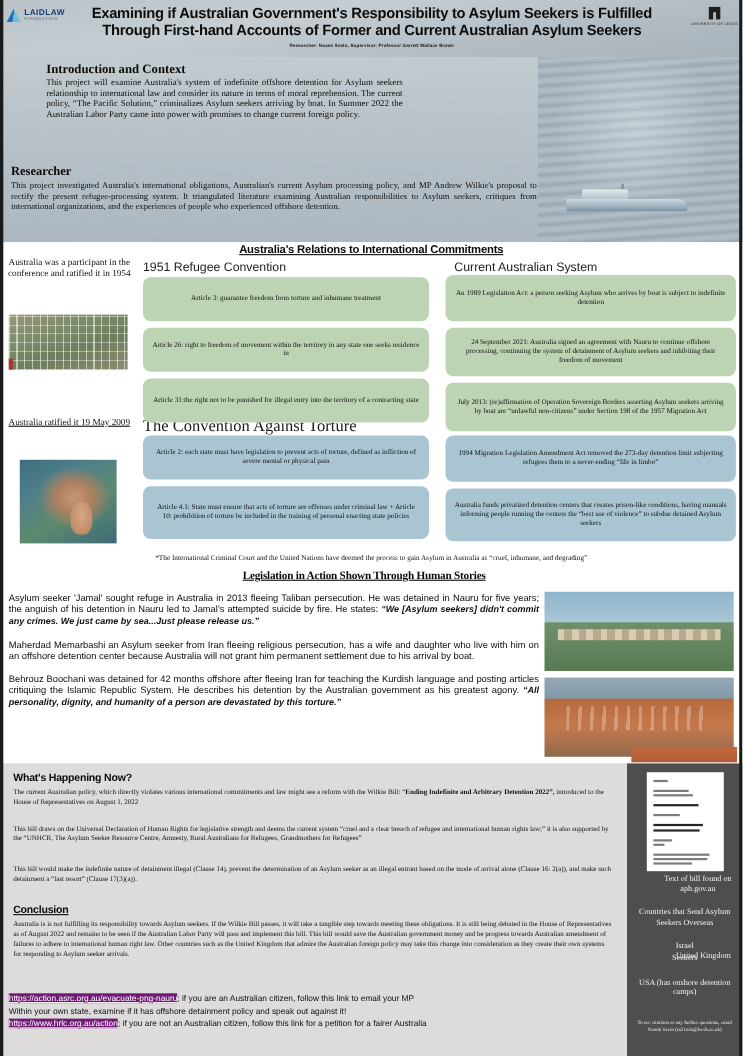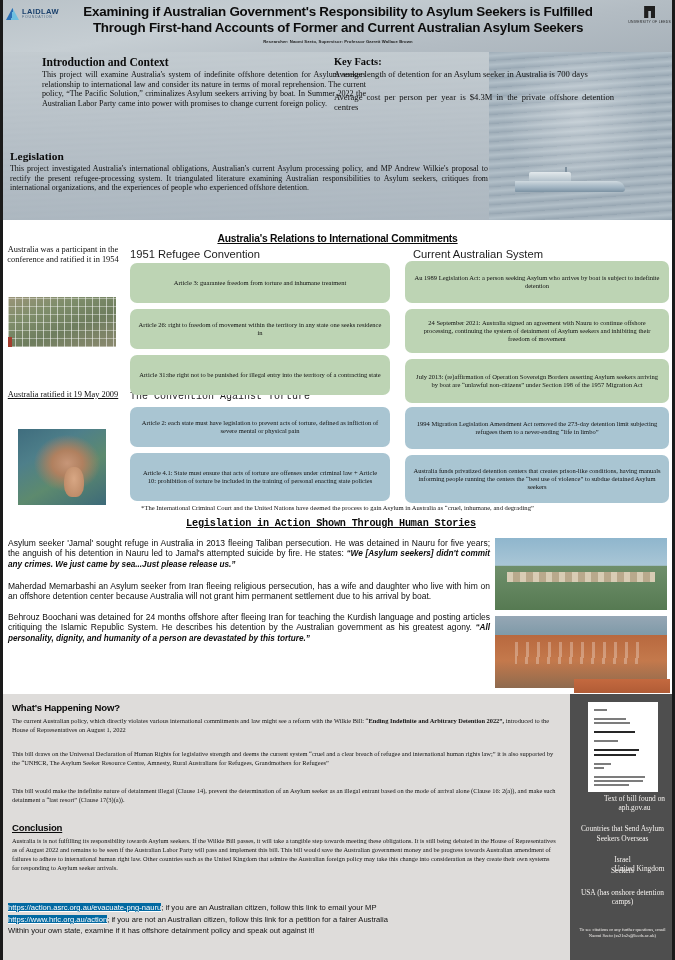--- a/index.html
+++ b/index.html
@@ -118,37 +118,37 @@
 
   .methodology { position: absolute; left: 10px; top: 150px; width: 478px; }
   .methodology .sec-head { font-size: 11.4px; }
   .meth-txt {
     font-family: "Liberation Serif", serif;
     font-size: 7.9px; line-height: 1.22; color: #101010; text-align: justify;
     margin-top: 2px;
   }
 
   
-  .commit-wrap { position: absolute; left: 0; top: 222px; width: 675px; height: 290px; margin-top: 11px; }
+  .commit-wrap { position: absolute; left: 0; top: 222px; width: 675px; height: 290px; }
   .commit-title {
     position: absolute; left: 0; top: 0; width: 675px; text-align: center;
     font-family: "Liberation Sans", sans-serif;
     font-weight: bold; font-size: 10.3px; color: #0a0a0a;
     text-decoration: underline; letter-spacing: -.2px;
   }
   .col-head {
     font-family: "Liberation Sans", sans-serif;
     font-size: 11.2px; color: #1c1c1c; font-weight: normal;
   }
   .left-col-head  { position: absolute; left: 130px; top: 15px; }
   .right-col-head { position: absolute; left: 413px; top: 15px; }
   .cat-head {
     position: absolute; left: 130px; top: 158px;
-    font-family: Liberation Mono, monospace;
-    font-size: 10px; color: #1c1c1c;
+    font-family: Liberation Serif, serif;
+    font-size: 15px; color: #1c1c1c;
   }
 
   .box {
     position: absolute;
     border-radius: 7px;
     display: flex; align-items: center; justify-content: center;
     text-align: center;
     font-family: "Liberation Serif", serif;
     font-size: 6.5px; line-height: 1.28; color: #101010;
     padding: 4px 8px;
@@ -201,21 +201,21 @@
 
   .footnote {
     position: absolute; left: 0; top: 504px; width: 675px; text-align: center;
     font-family: "Liberation Serif", serif;
     font-size: 6.6px; color: #101010;
   }
 
   
   .stories-title {
     position: absolute; left: 0; top: 518px; width: 662px; text-align: center;
-    font-family: Liberation Mono, monospace;
+    font-family: Liberation Serif, serif;
     font-weight: bold; font-size: 10.2px; color: #0a0a0a;
     text-decoration: underline; letter-spacing: -.2px;
   }
   .stories { position: absolute; left: 8px; top: 538px; width: 482px; }
   .story-p {
     font-family: Liberation Sans, sans-serif;
     font-size: 8.5px; line-height: 1.2; color: #0d0d0d; text-align: justify;
   }
   .story-p + .story-p { margin-top: 11px; }
   .quote { font-style: italic; font-weight: bold; font-size: 8.2px; }
@@ -266,21 +266,21 @@
   }
   .concl-body { margin-top: 3px; }
 
   .action { position: absolute; left: 8px; top: 208px; width: 545px; }
   .action-txt {
     font-family: "Liberation Sans", sans-serif;
     font-size: 7.6px; line-height: 1.52; color: #111;
   }
   .link {
     color: #1b62d4; text-decoration: underline;
-    background: #0369a1; color: #ffffff;
+    background: #701a75; color: #ffffff;
   }
 
   
   .dark-side {
     position: absolute; left: 570px; top: 694px; width: 105px; height: 266px;
     background: #4e4e4e;
   }
   .bill-img {
     position: absolute; left: 18px; top: 8px; width: 70px; height: 90px;
     background: #ffffff; padding: 7px 6px;
@@ -342,28 +342,23 @@
         <div class="boat-hull"></div>
       </div>
     </div>
   </div>
 
   <div class="col-intro">
     <div class="sec-head">Introduction and Context</div>
     <div class="body-txt">This project will examine Australia's system of indefinite offshore detention for Asylum seekers relationship to international law and consider its nature in terms of moral reprehension. The current policy, “The Pacific Solution,” criminalizes Asylum seekers arriving by boat. In Summer 2022 the Australian Labor Party came into power with promises to change current foreign policy.</div>
   </div>
 
-  <div class="col-keyfacts">
-    <div class="keyfact-head">Key Facts:</div>
-    <div class="keyfact-txt">Average length of detention for an Asylum seeker in Australia is 700 days</div>
-    <div class="keyfact-txt second">Average cost per person per year is $4.3M in the private offshore detention centres</div>
-  </div>
 
   <div class="methodology">
-    <div class="sec-head">Legislation</div>
+    <div class="sec-head">Researcher</div>
     <div class="meth-txt">This project investigated Australia's  international obligations, Australian's current Asylum processing policy, and MP Andrew Wilkie's proposal to rectify the present refugee-processing system. It triangulated literature examining Australian responsibilities to Asylum seekers, critiques from international organizations, and the experiences of people who experienced offshore detention.</div>
   </div>
 
   <div class="commit-wrap">
     <div class="commit-title">Australia's Relations to International Commitments</div>
     <div class="col-head left-col-head">1951 Refugee Convention</div>
     <div class="col-head right-col-head">Current Australian System</div>
     <div class="cat-head">The Convention Against Torture</div>
 
     <div class="side-cap cap1">Australia was a participant in the conference and ratified it in 1954</div>
@@ -388,21 +383,21 @@
 
   <div class="stories-title">Legislation in Action Shown Through Human Stories</div>
   <div class="stories">
     <div class="story-p">
       <span>Asylum seeker 'Jamal' sought refuge in Australia in 2013 fleeing Taliban persecution. He was detained in Nauru for five years; the anguish of his detention in Nauru led to Jamal's attempted suicide by fire.</span>
       <span>He states:</span>
       <span class="quote">“We [Asylum seekers] didn't commit any crimes. We just came by sea...Just please release us.”</span>
     </div>
     <div class="story-p">Maherdad Memarbashi an Asylum seeker from Iran fleeing religious persecution, has a wife and daughter who live with him on an offshore detention center because Australia will not grant him permanent settlement due to his arrival by boat.</div>
     <div class="story-p">
-      <span>Behrouz Boochani was detained for 24 months offshore after fleeing Iran for teaching the Kurdish language and posting articles critiquing the Islamic Republic System. He describes his detention by the Australian government as his greatest agony.</span>
+      <span>Behrouz Boochani was detained for 42 months offshore after fleeing Iran for teaching the Kurdish language and posting articles critiquing the Islamic Republic System. He describes his detention by the Australian government as his greatest agony.</span>
       <span class="quote">“All personality, dignity, and humanity of a person are devastated by this torture.”</span>
     </div>
   </div>
   <div class="story-photo-1"></div>
   <div class="story-photo-2"></div>
 
   <div class="bottom-panel">
     <div class="whn">
       <div class="whn-head">What's Happening Now?</div>
       <div class="small-txt whn-p1">
@@ -414,24 +409,24 @@
 
     <div class="concl">
       <div class="concl-head">Conclusion</div>
       <div class="small-txt concl-body">Australia is is not fulfilling its responsibility towards Asylum seekers. If the Wilkie Bill passes, it will take a tangible step towards meeting these obligations. It is still being debated in the House of Representatives as of August 2022 and remains to be seen if the Australian Labor Party will pass and implement this bill. This bill would save the Australian government money and be progress towards Australian amendment of failures to adhere to international human right law. Other countries such as the United Kingdom that admire the Australian foreign policy may take this change into consideration as they create their own systems for responding to Asylum seeker arrivals.</div>
     </div>
 
     <div class="action">
       <div class="action-txt">
         <a class="link" href="#">https://action.asrc.org.au/evacuate-png-nauru</a><span>; if you are an Australian citizen, follow this link to email your MP</span>
       </div>
+      <div class="action-txt">Within your own state, examine if it has offshore detainment policy and speak out against it!</div>
       <div class="action-txt">
         <a class="link" href="#">https://www.hrlc.org.au/action</a><span>; if you are not an Australian citizen, follow this link for a petition for a fairer Australia</span>
       </div>
-      <div class="action-txt">Within your own state, examine if it has offshore detainment policy and speak out against it!</div>
     </div>
   </div>
 
   <div class="orange-strip"></div>
 
   <div class="dark-side">
     <div class="bill-img">
       <div class="bill-line" style="width:22%"></div>
       <div class="bill-gap"></div>
       <div class="bill-line" style="width:55%"></div>

